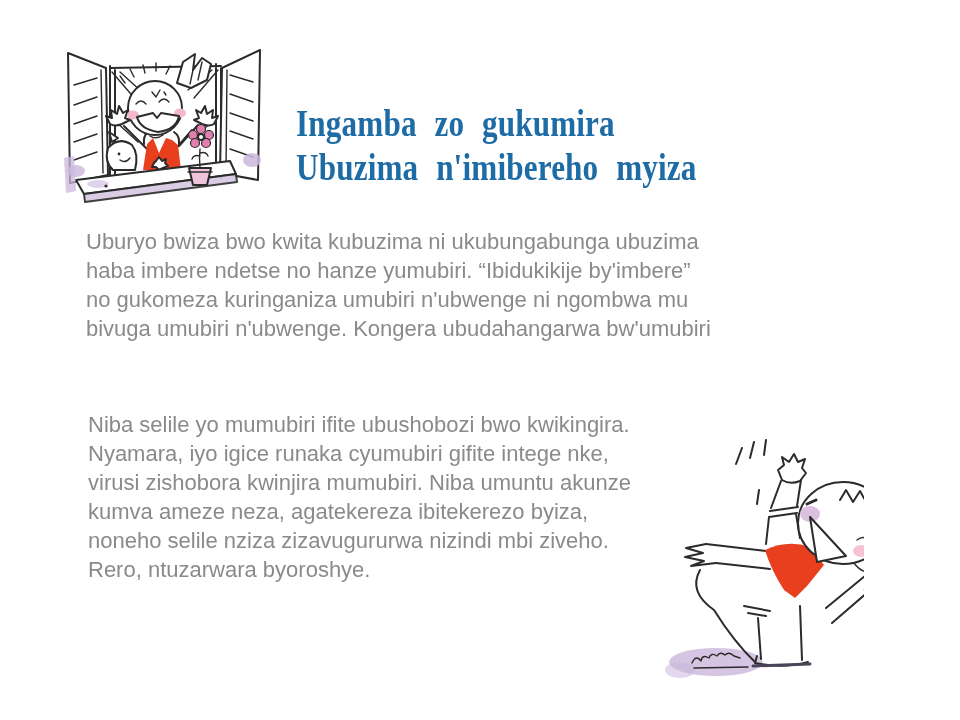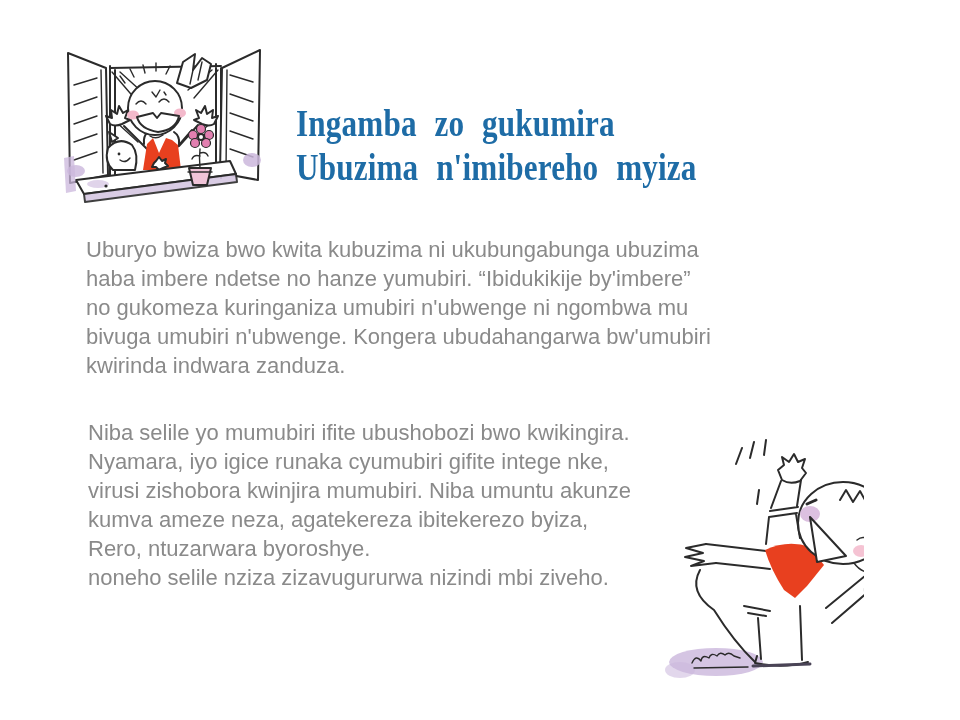--- a/index.html
+++ b/index.html
@@ -27,21 +27,20 @@
     transform:scaleX(0.82);
     transform-origin:0 0;
     white-space:nowrap;
   }
   .para{
     position:absolute;
     color:var(--body_gray);
     font-size:22px;
     line-height:29px;
     white-space:nowrap;
-    margin-top:8px;
   }
   #paragraph-1{left:86px;top:227px;}
   #paragraph-2{left:88px;top:410px;}
 
   
   .ln{fill:none;stroke:var(--ink);stroke-width:2;stroke-linecap:round;stroke-linejoin:round;}
   .ln1{fill:none;stroke:var(--ink);stroke-width:1.4;stroke-linecap:round;stroke-linejoin:round;}
   .wf{fill:#ffffff;stroke:var(--ink);stroke-width:2;stroke-linecap:round;stroke-linejoin:round;}
   .red{fill:var(--accent_red);stroke:none;}
   .lav{fill:var(--lavender);stroke:none;}
@@ -117,30 +116,29 @@
   <div class="title">
     <div>Ingamba zo gukumira</div>
     <div>Ubuzima n'imibereho myiza</div>
   </div>
 
   <div class="para" id="paragraph-1">
     <div>Uburyo bwiza bwo kwita kubuzima ni ukubungabunga ubuzima</div>
     <div>haba imbere ndetse no hanze yumubiri. “Ibidukikije by'imbere”</div>
     <div>no gukomeza kuringaniza umubiri n'ubwenge ni ngombwa mu</div>
     <div>bivuga umubiri n'ubwenge. Kongera ubudahangarwa bw'umubiri</div>
-    <div>kwirinda indwara zanduza.</div>
   </div>
 
   <div class="para" id="paragraph-2">
     <div>Niba selile yo mumubiri ifite ubushobozi bwo kwikingira.</div>
     <div>Nyamara, iyo igice runaka cyumubiri gifite intege nke,</div>
     <div>virusi zishobora kwinjira mumubiri. Niba umuntu akunze</div>
     <div>kumva ameze neza, agatekereza ibitekerezo byiza,</div>
+    <div>noneho selile nziza zizavugururwa nizindi mbi ziveho.</div>
     <div>Rero, ntuzarwara byoroshye.</div>
-    <div>noneho selile nziza zizavugururwa nizindi mbi ziveho.</div>
   </div>
 
   <svg id="exercise-illustration" class="illus" width="300" height="300" viewBox="0 0 300 300">
 
     <ellipse class="lav" cx="58" cy="242" rx="47" ry="14" opacity="0.8"></ellipse>
     <ellipse class="lav" cx="22" cy="250" rx="15" ry="8" opacity="0.55"></ellipse>
     <path class="ln1" d="M34,243 q4,-9 9,-2 q1,-7 8,-3 q2,-6 8,-2 q3,-5 8,-1 q4,-4 9,1 l6,2 M36,248 L90,247"></path>
 
     <path class="ln" d="M84,28 L78,44 M96,22 L92,38 M108,20 L106,35 M101,70 L99,84"></path>
 

